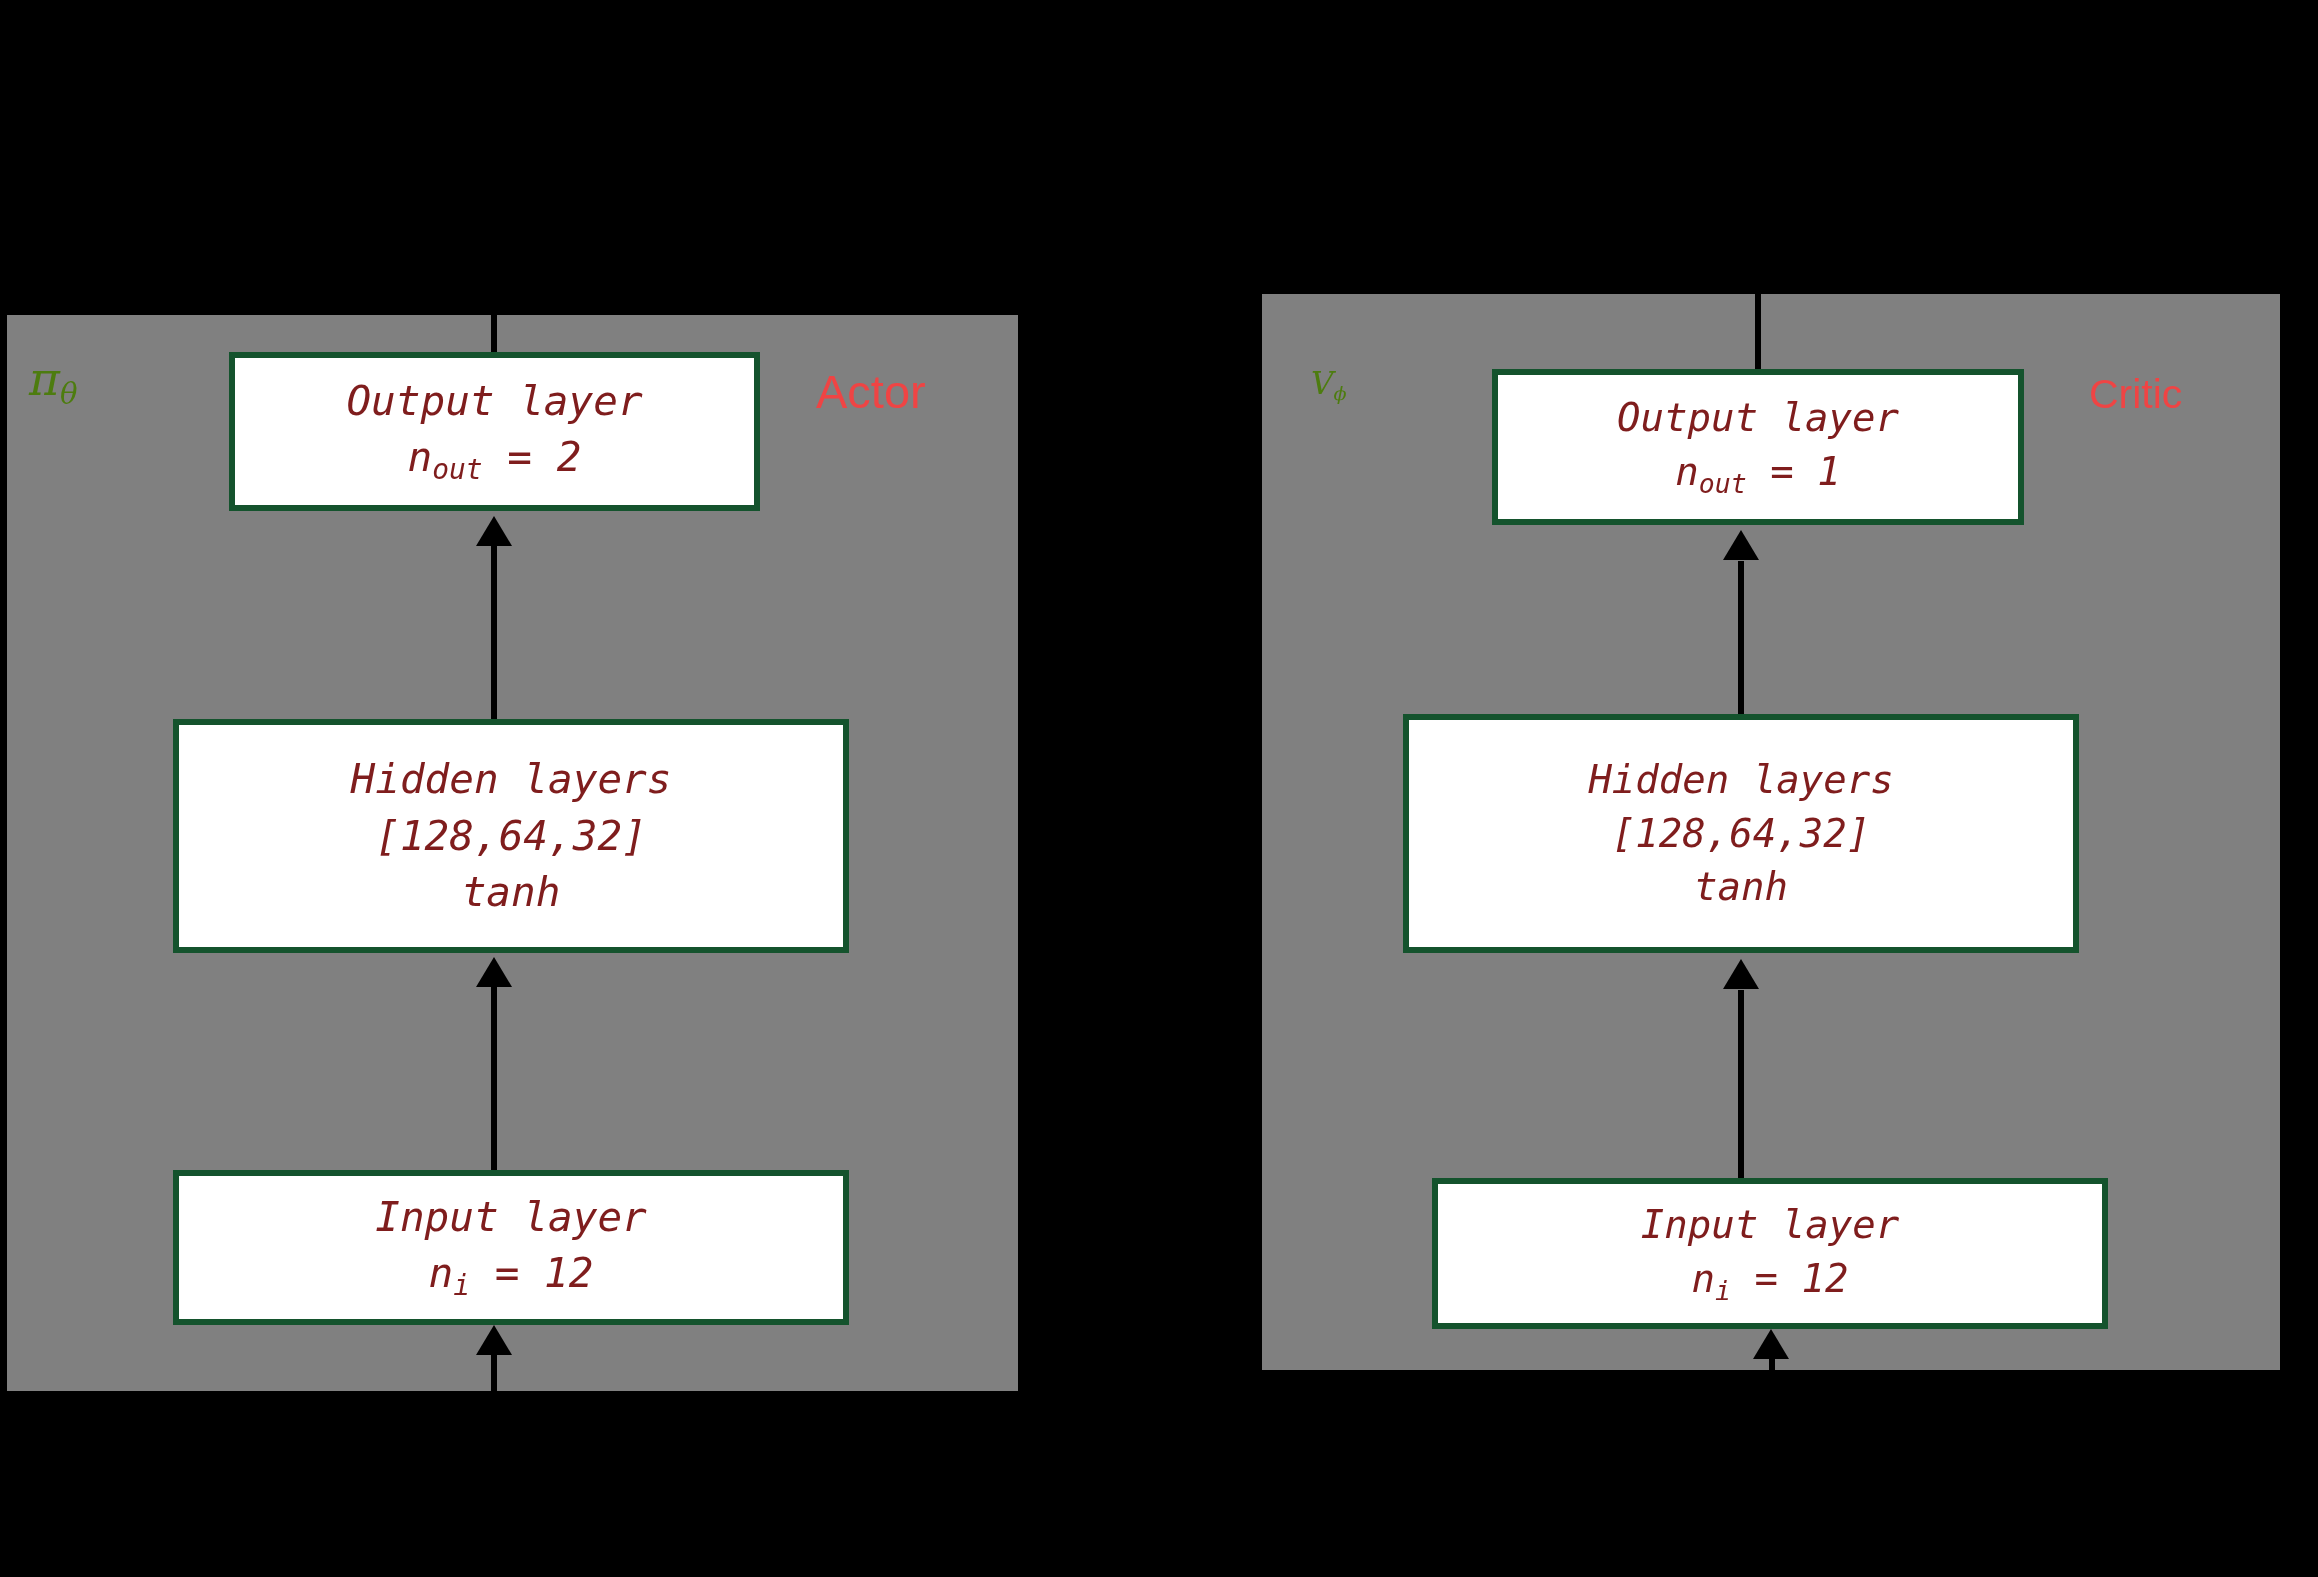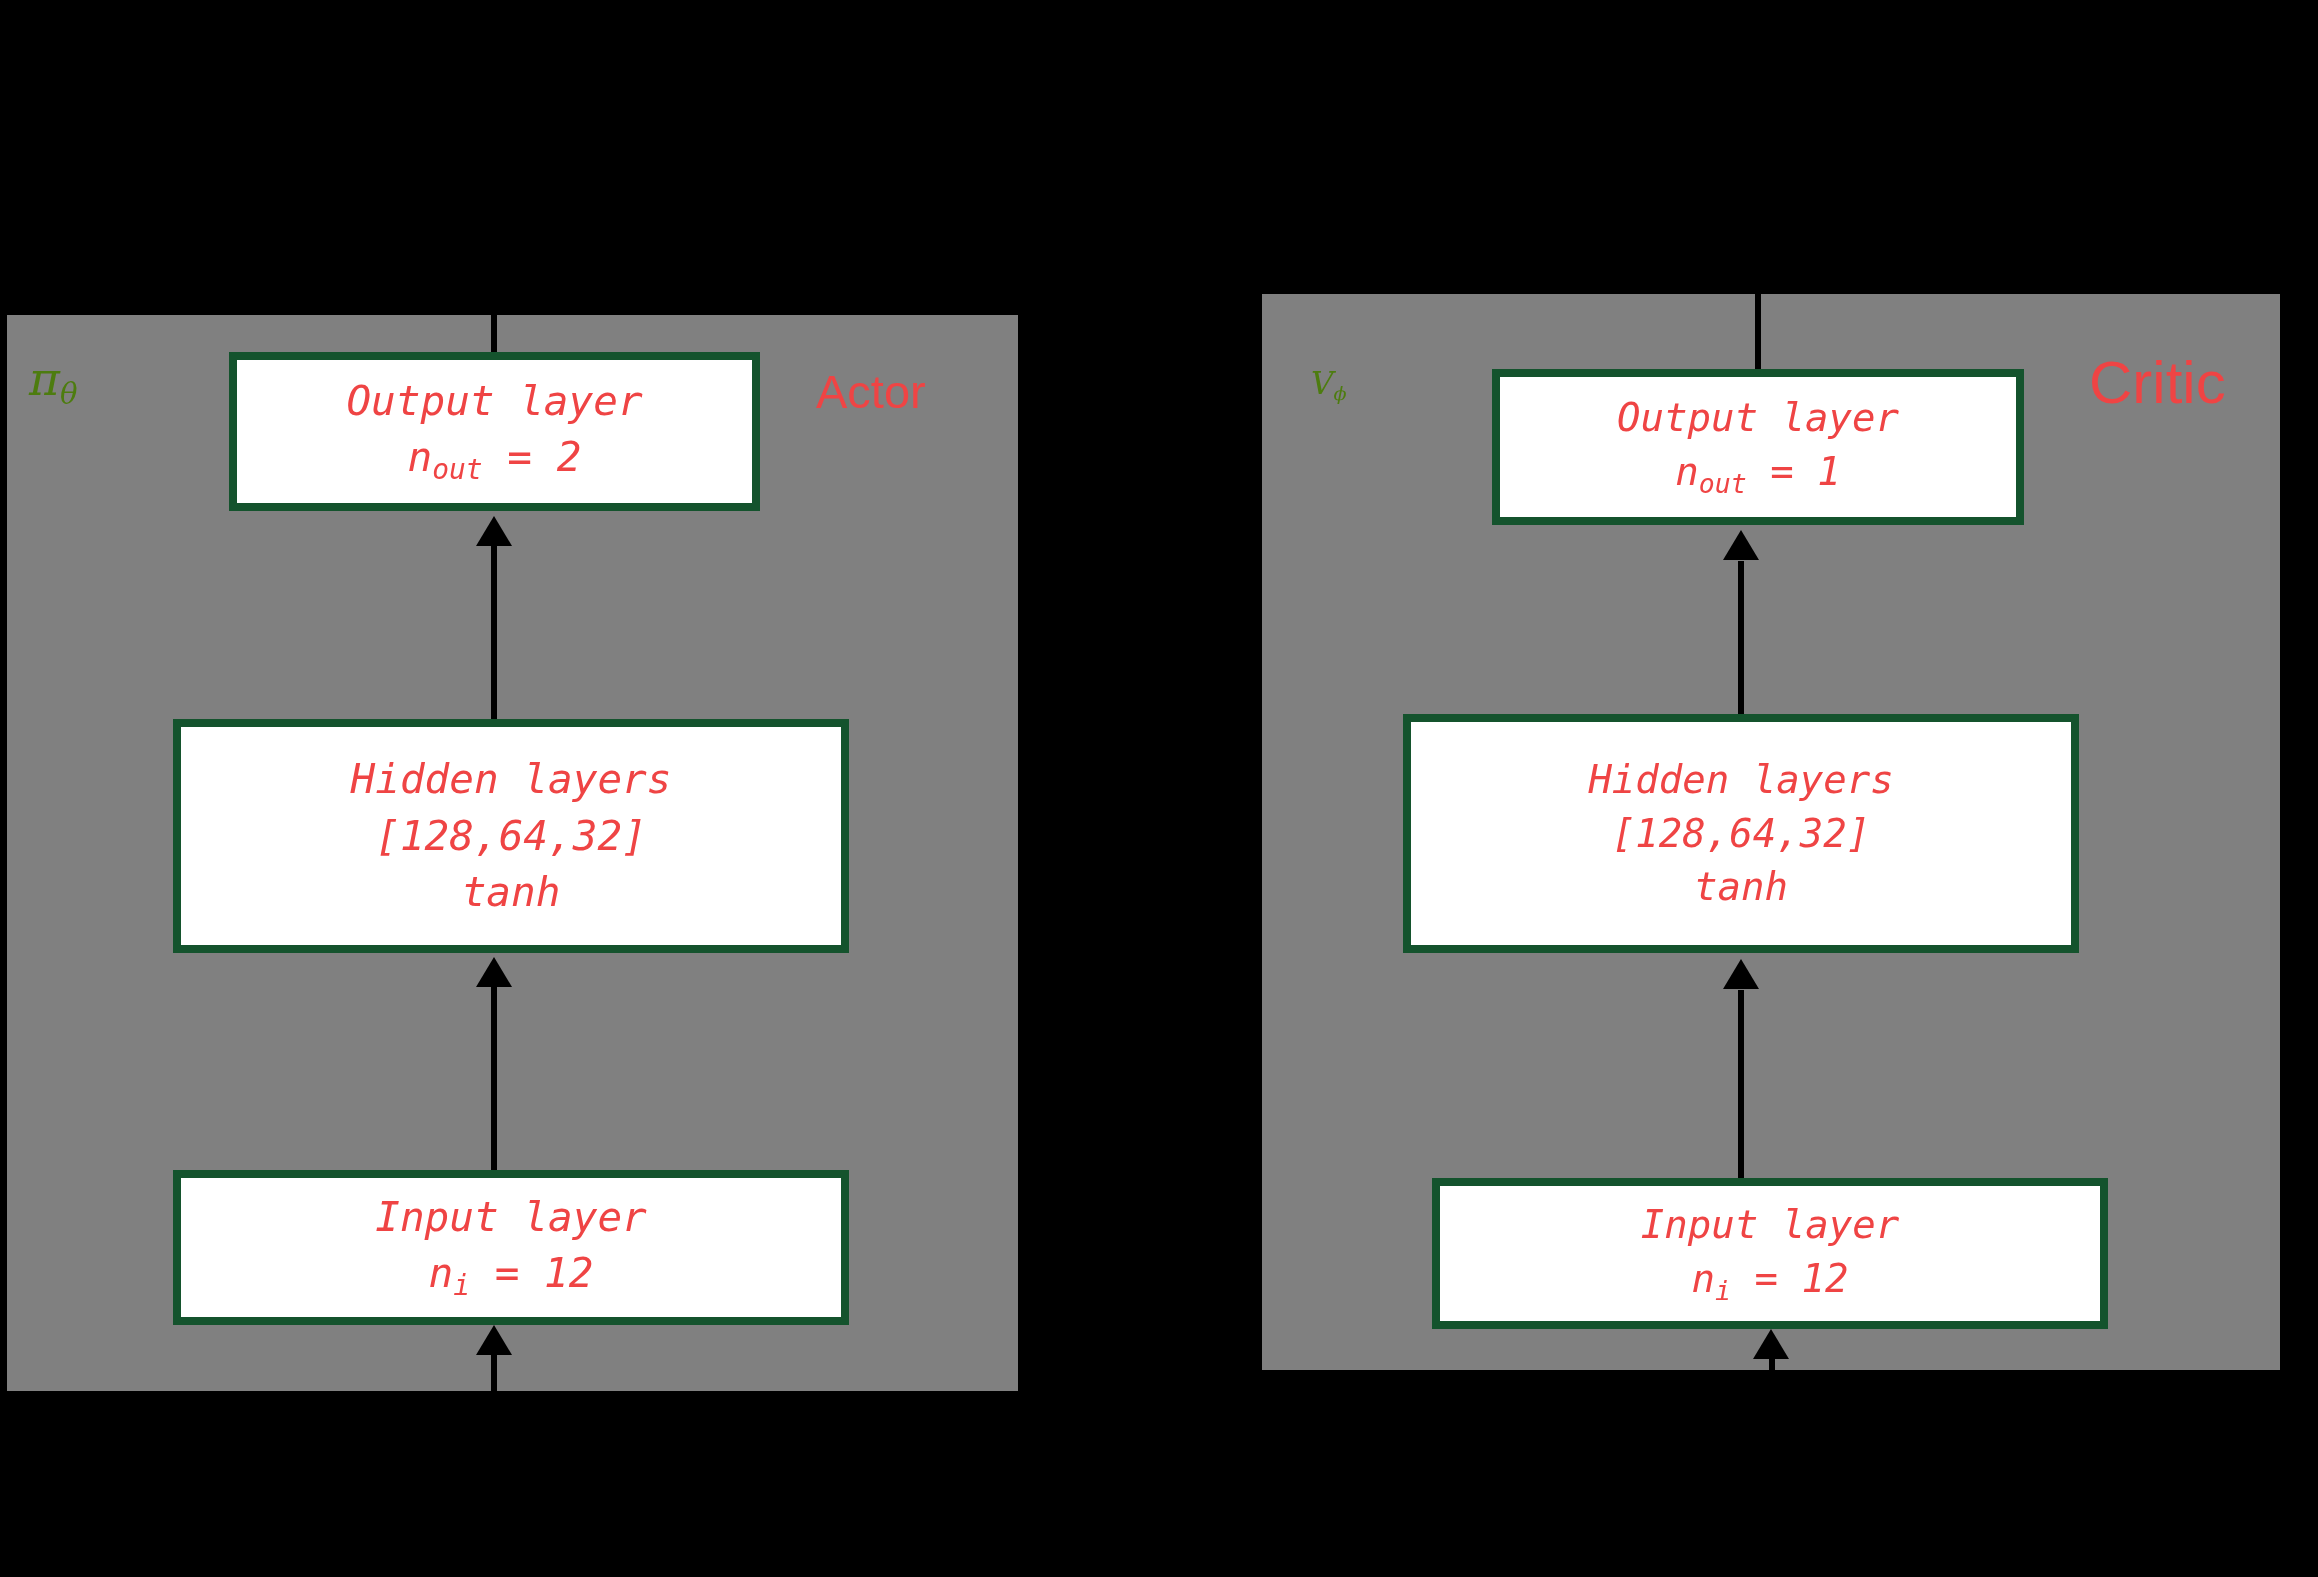--- a/index.html
+++ b/index.html
@@ -21,29 +21,29 @@
     position: absolute;
     background: #808080;
   }
   #actor-panel  { left: 6.6px;   top: 315px; width: 1011px; height: 1076px; }
   #critic-panel { left: 1262px; top: 294px; width: 1018px; height: 1076px; }
 
   
   .layer-box {
     position: absolute;
     background: #ffffff;
-    border: 8px solid #14532d;
+    border: 6px solid #14532d;
     box-sizing: border-box;
     display: flex;
     flex-direction: column;
     align-items: center;
     justify-content: center;
     font-family: "DejaVu Sans Mono", "Liberation Mono", monospace;
     font-style: italic;
-    color: #ef4444;
+    color: #7f1d1d;
     text-align: center;
   }
   .layer-line {
     display: block;
     white-space: pre;
     line-height: 1.38;
   }
 
   
   #actor-output-box { left: 229px;  top: 352px;  width: 531px; height: 159px; font-size: 41px; }
@@ -101,21 +101,21 @@
   #critic-greek-label { left: 1311px; top: 368px; font-size: 31px; }
 
   .role-label {
     position: absolute;
     font-family: "Liberation Sans", sans-serif;
     color: #ef4444;
     white-space: nowrap;
     line-height: 1;
   }
   #actor-role-label  { left: 816px; top: 368px; font-size: 47px; }
-  #critic-role-label { left: 2089px; top: 353px; font-size: 60px; }
+  #critic-role-label { left: 2089px; top: 374px; font-size: 41px; }
 </style>
 </head>
 <body>
 
 <div id="canvas">
 
   <div class="panel" id="actor-panel"></div>
 
   <div class="conn" style="left:491px; top:315px; height:41px;"></div>
 

